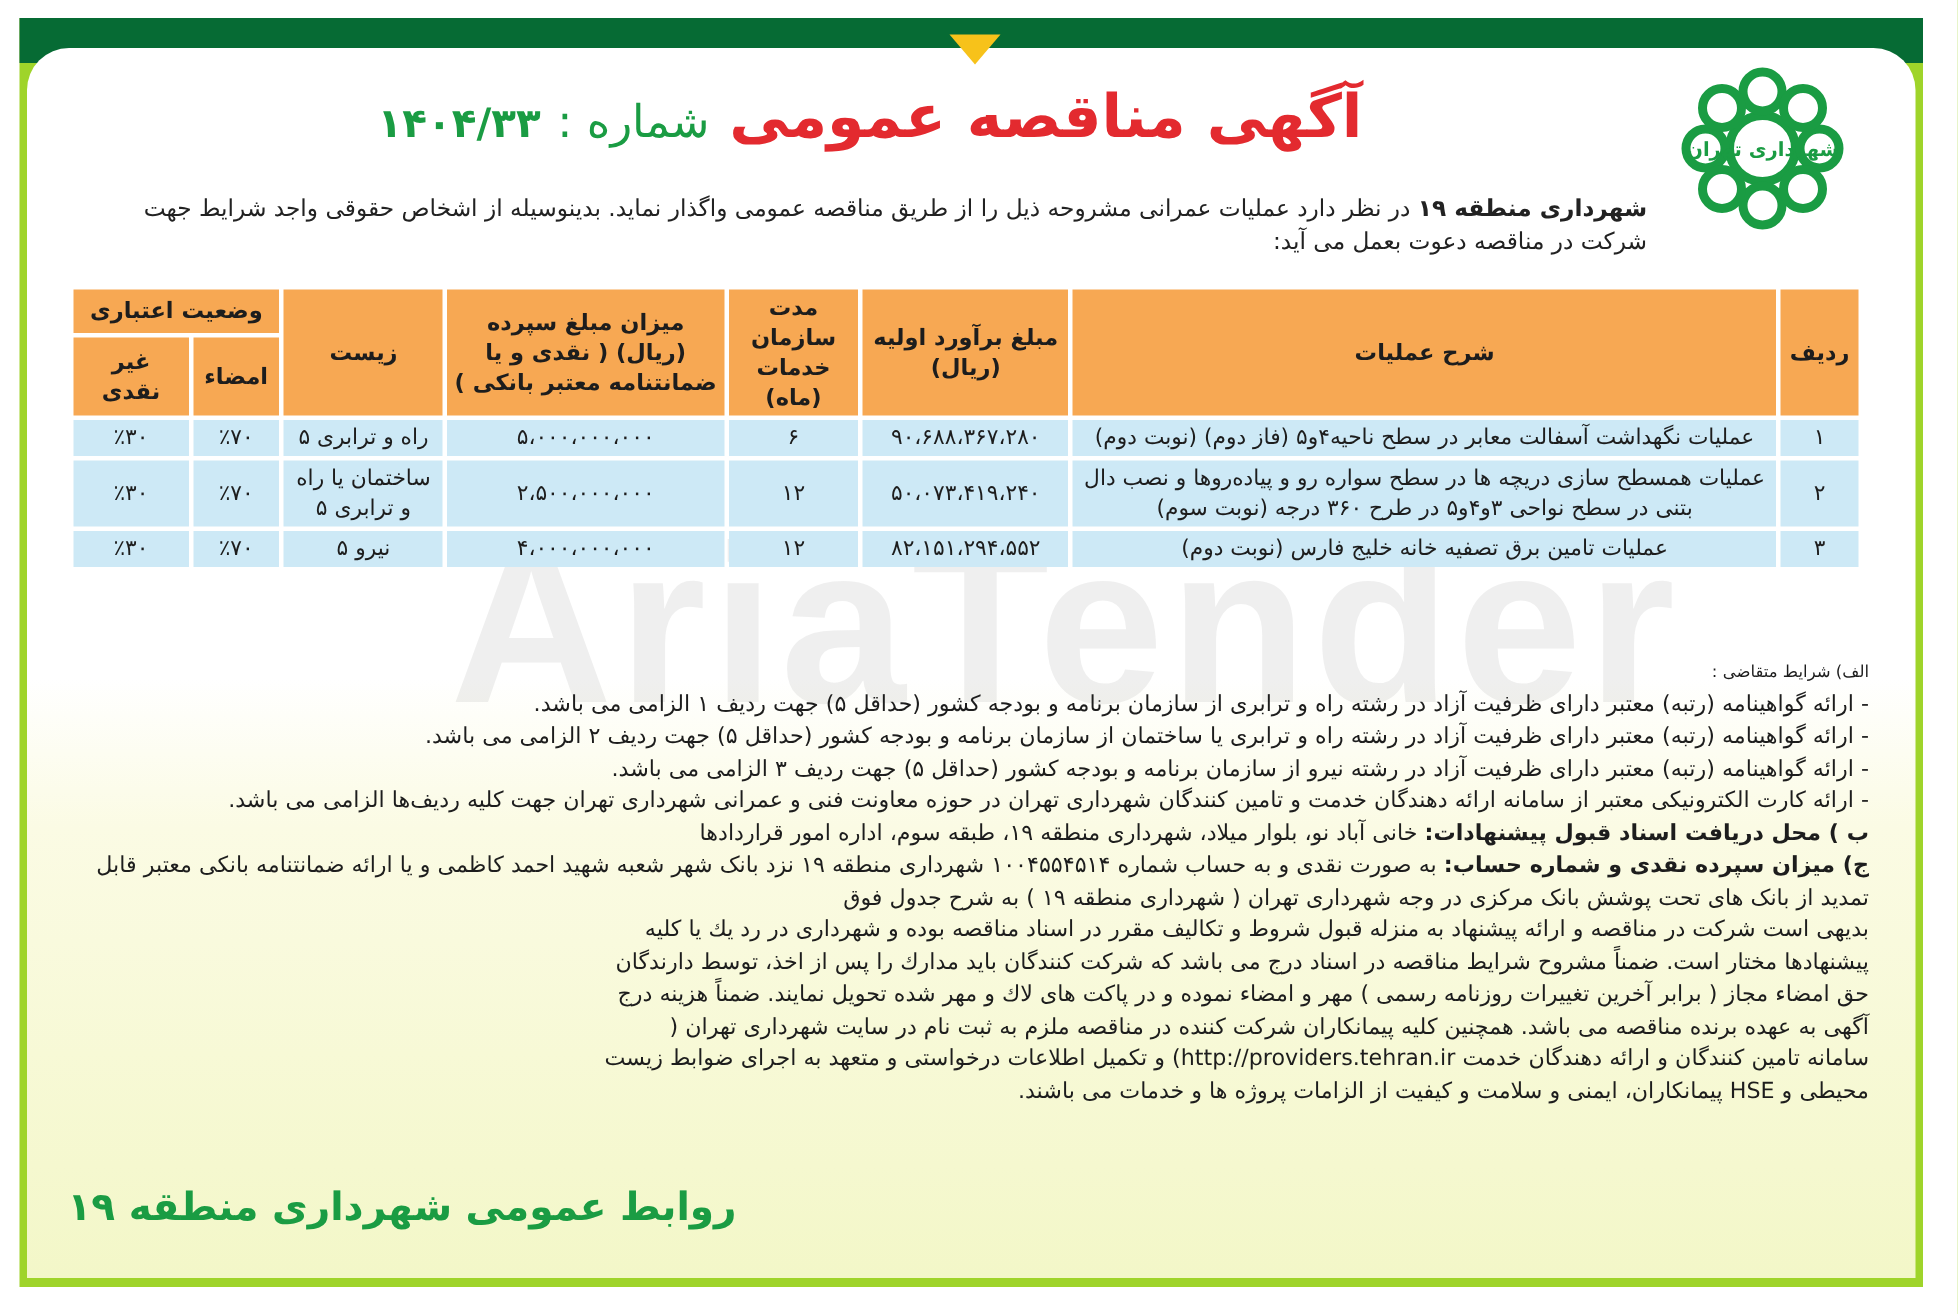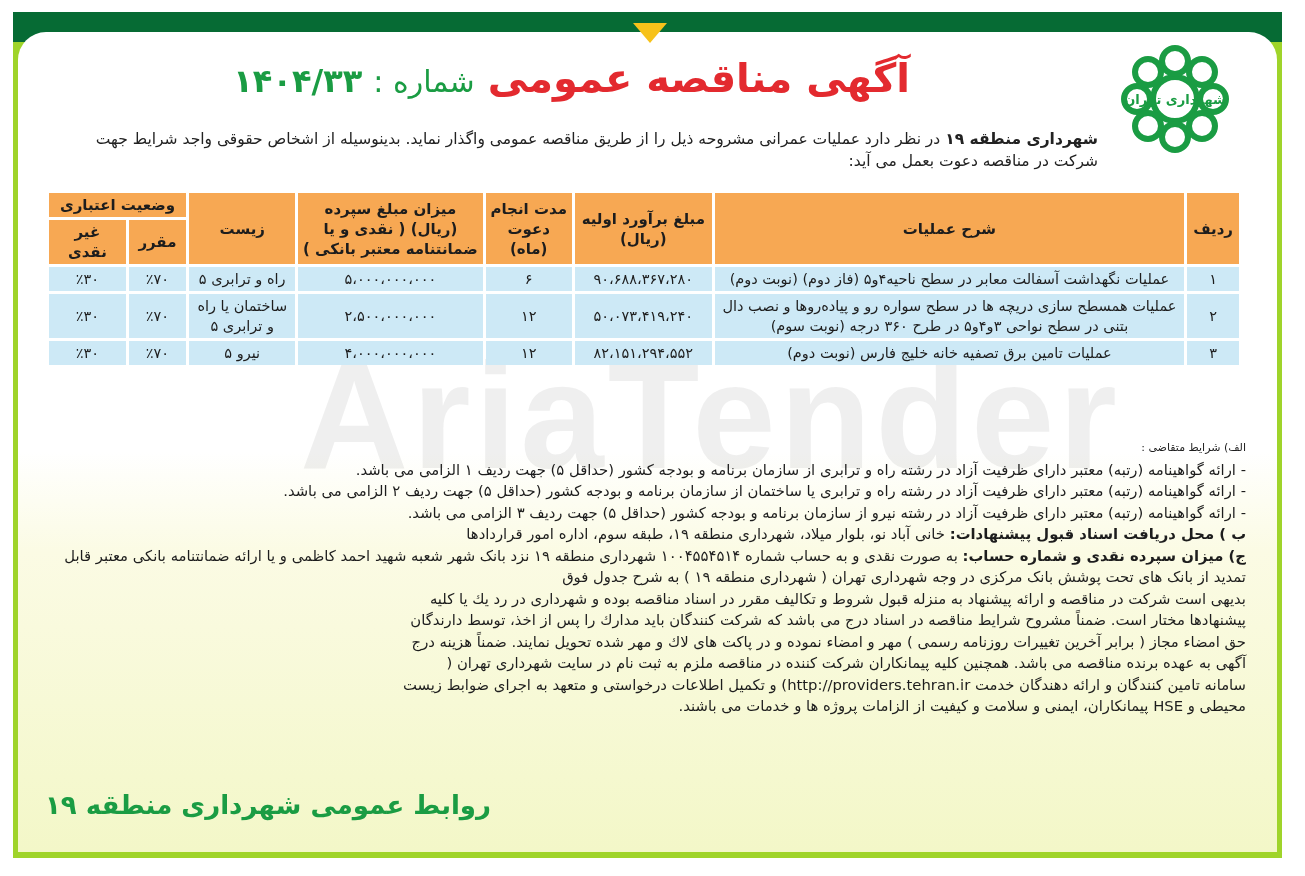--- a/index.html
+++ b/index.html
@@ -6,21 +6,21 @@
   body { width:1305px; height:876px; position:relative; overflow:hidden; font-family:"DejaVu Sans", sans-serif; }
   .frame { position:absolute; left:13px; top:12px; width:1269px; height:846px; background:#9fd42a; }
   .topband { position:absolute; left:13px; top:12px; width:1269px; height:30px; background:#066b34; }
   .card { position:absolute; left:18px; top:32px; width:1259px; height:820px; border-radius:28px 28px 0 0;
           background:linear-gradient(to bottom, #ffffff 0px, #ffffff 420px, #fbfbe4 520px, #f3f7c8 820px); overflow:hidden; }
   .triangle { position:absolute; left:633px; top:23px; width:0; height:0; border-left:17px solid transparent; border-right:17px solid transparent; border-top:20px solid #f7c21a; }
   .logo { position:absolute; left:1100px; top:44px; width:150px; height:110px; }
   .title { position:absolute; left:250px; top:55px; width:660px; height:80px; direction:rtl; text-align:center; white-space:nowrap; }
   .title-main { font-family:"DejaVu Sans", sans-serif; font-weight:bold; color:#e32a2f; font-size:40px; letter-spacing:-1px; }
   .title-label { font-family:"DejaVu Sans", sans-serif; font-weight:normal; color:#1a9c43; font-size:30px; margin-right:8px; }
-  .title-num { font-family:"DejaVu Sans", sans-serif; font-weight:bold; color:#1a9c43; font-size:32px; margin-right:6px; }
+  .title-num { font-family:"DejaVu Sans", sans-serif; font-weight:bold; color:#1a9c43; font-size:27px; margin-right:6px; }
   .intro { position:absolute; left:48px; top:128px; width:1050px; direction:rtl; text-align:right; font-size:15.5px; line-height:22px; color:#222; }
   .intro b { font-weight:bold; }
   table.tender { position:absolute; left:46px; top:190px; width:1196px; border-collapse:separate; border-spacing:3px; direction:rtl; font-size:14.5px; color:#1d1d1d; }
   table.tender th { background:#f7a853; font-weight:bold; text-align:center; padding:2px 4px; line-height:20px; font-size:15px; }
   table.tender td { background:#cde9f6; text-align:center; padding:2px 6px; line-height:20px; }
   .conditions { position:absolute; left:42px; top:437px; width:1204px; direction:rtl; text-align:right; font-size:14.8px; line-height:21.5px; color:#1d1d1d; }
   .conditions .h { font-weight:normal; font-size:11px; }
   .conditions p { margin:0; }
   .signature { position:absolute; left:45px; top:790px; direction:rtl; font-weight:bold; color:#1a9c43; font-size:26px; white-space:nowrap; }
   .watermark { position:absolute; left:300px; top:330px; font-size:150px; font-weight:bold; color:rgba(120,120,120,0.12); letter-spacing:4px; pointer-events:none; font-family:Liberation Sans, sans-serif; }
@@ -59,27 +59,27 @@
 <div class="intro">
   <b>شهرداری منطقه ۱۹</b><span> در نظر دارد عملیات عمرانی مشروحه ذیل را از طریق مناقصه عمومی واگذار نماید. بدینوسیله از اشخاص حقوقی واجد شرایط جهت شرکت در مناقصه دعوت بعمل می آید:</span>
 </div>
 
 <table class="tender">
   <thead>
     <tr>
       <th rowspan="2" style="width:44px">ردیف</th>
       <th rowspan="2" style="width:480px">شرح عملیات</th>
       <th rowspan="2" style="width:130px">مبلغ برآورد اولیه (ریال)</th>
-      <th rowspan="2" style="width:80px">مدت انجام دعوت (ماه)</th>
+      <th rowspan="2" style="width:80px">مدت سازمان خدمات (ماه)</th>
       <th rowspan="2" style="width:180px">میزان مبلغ سپرده (ریال) ( نقدی و یا ضمانتنامه معتبر بانکی )</th>
       <th rowspan="2" style="width:100px">زیست</th>
       <th colspan="2">وضعیت اعتباری</th>
     </tr>
     <tr>
-      <th style="width:50px">مقرر</th>
+      <th style="width:50px">امضاء</th>
       <th style="width:70px">غیر نقدی</th>
     </tr>
   </thead>
   <tbody>
     <tr>
       <td>۱</td>
       <td>عملیات نگهداشت آسفالت معابر در سطح ناحیه۴و۵ (فاز دوم) (نوبت دوم)</td>
       <td>۹۰،۶۸۸،۳۶۷،۲۸۰</td>
       <td>۶</td>
       <td>۵،۰۰۰،۰۰۰،۰۰۰</td>
@@ -108,18 +108,19 @@
       <td>٪۳۰</td>
     </tr>
   </tbody>
 </table>
 
 <div class="conditions">
   <p class="h">الف) شرایط متقاضی :</p>
   <p>- ارائه گواهینامه (رتبه) معتبر دارای ظرفیت آزاد در رشته راه و ترابری از سازمان برنامه و بودجه کشور (حداقل ۵) جهت ردیف ۱ الزامی می باشد.</p>
   <p>- ارائه گواهینامه (رتبه) معتبر دارای ظرفیت آزاد در رشته راه و ترابری یا ساختمان از سازمان برنامه و بودجه کشور (حداقل ۵) جهت ردیف ۲ الزامی می باشد.</p>
   <p>- ارائه گواهینامه (رتبه) معتبر دارای ظرفیت آزاد در رشته نیرو از سازمان برنامه و بودجه کشور (حداقل ۵) جهت ردیف ۳ الزامی می باشد.</p>
+  <p>- ارائه کارت الکترونیکی معتبر از سامانه ارائه دهندگان خدمت و تامین کنندگان شهرداری تهران در حوزه معاونت فنی و عمرانی شهرداری تهران جهت کلیه ردیف‌ها الزامی می باشد.</p>
   <p><b>ب ) محل دریافت اسناد قبول پیشنهادات:</b><span> خانی آباد نو، بلوار میلاد، شهرداری منطقه ۱۹، طبقه سوم، اداره امور قراردادها</span></p>
   <p><b>ج) میزان سپرده نقدی و شماره حساب:</b><span> به صورت نقدی و به حساب شماره ۱۰۰۴۵۵۴۵۱۴ شهرداری منطقه ۱۹ نزد بانک شهر شعبه شهید احمد کاظمی و یا ارائه ضمانتنامه بانکی معتبر قابل تمدید از بانک های تحت پوشش بانک مرکزی در وجه شهرداری تهران ( شهرداری منطقه ۱۹ ) به شرح جدول فوق</span></p>
   <p style="padding-left:360px">بدیهی است شرکت در مناقصه و ارائه پیشنهاد به منزله قبول شروط و تکالیف مقرر در اسناد مناقصه بوده و شهرداری در رد یك یا کلیه پیشنهادها مختار است. ضمناً مشروح شرایط مناقصه در اسناد درج می باشد که شرکت کنندگان باید مدارك را پس از اخذ، توسط دارندگان حق امضاء مجاز ( برابر آخرین تغییرات روزنامه رسمی ) مهر و امضاء نموده و در پاکت های لاك و مهر شده تحویل نمایند. ضمناً هزینه درج آگهی به عهده برنده مناقصه می باشد. همچنین کلیه پیمانکاران شرکت کننده در مناقصه ملزم به ثبت نام در سایت شهرداری تهران ( سامانه تامین کنندگان و ارائه دهندگان خدمت http://providers.tehran.ir) و تکمیل اطلاعات درخواستی و متعهد به اجرای ضوابط زیست محیطی و HSE پیمانکاران، ایمنی و سلامت و کیفیت از الزامات پروژه ها و خدمات می باشند.</p>
 </div>
 
 <div class="signature">روابط عمومی شهرداری منطقه ۱۹</div>
 
 </body></html>

